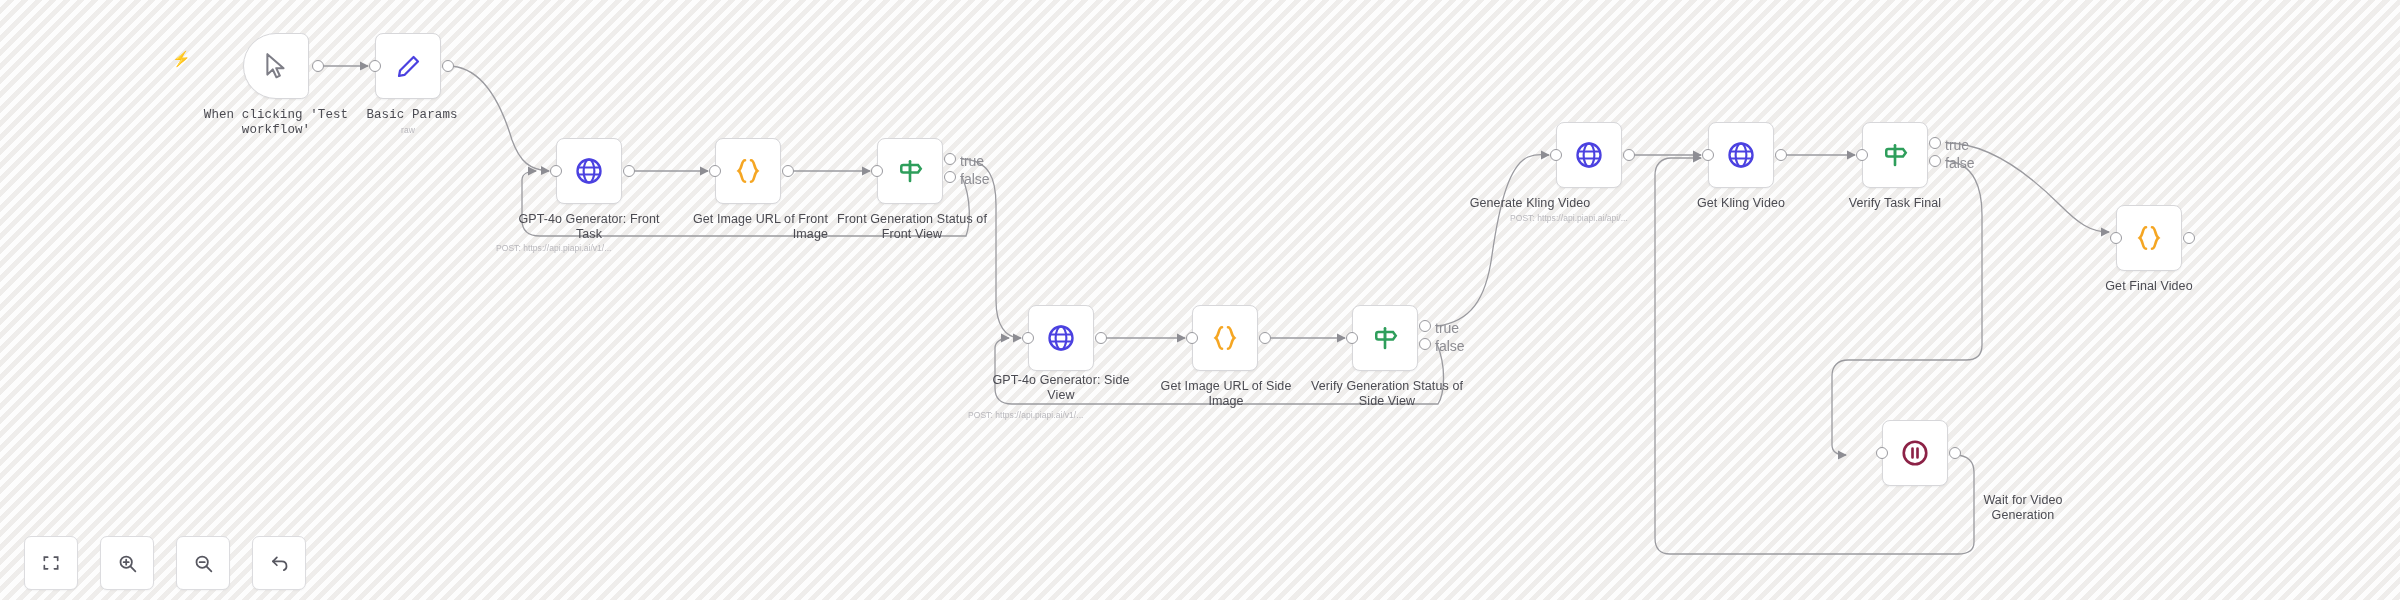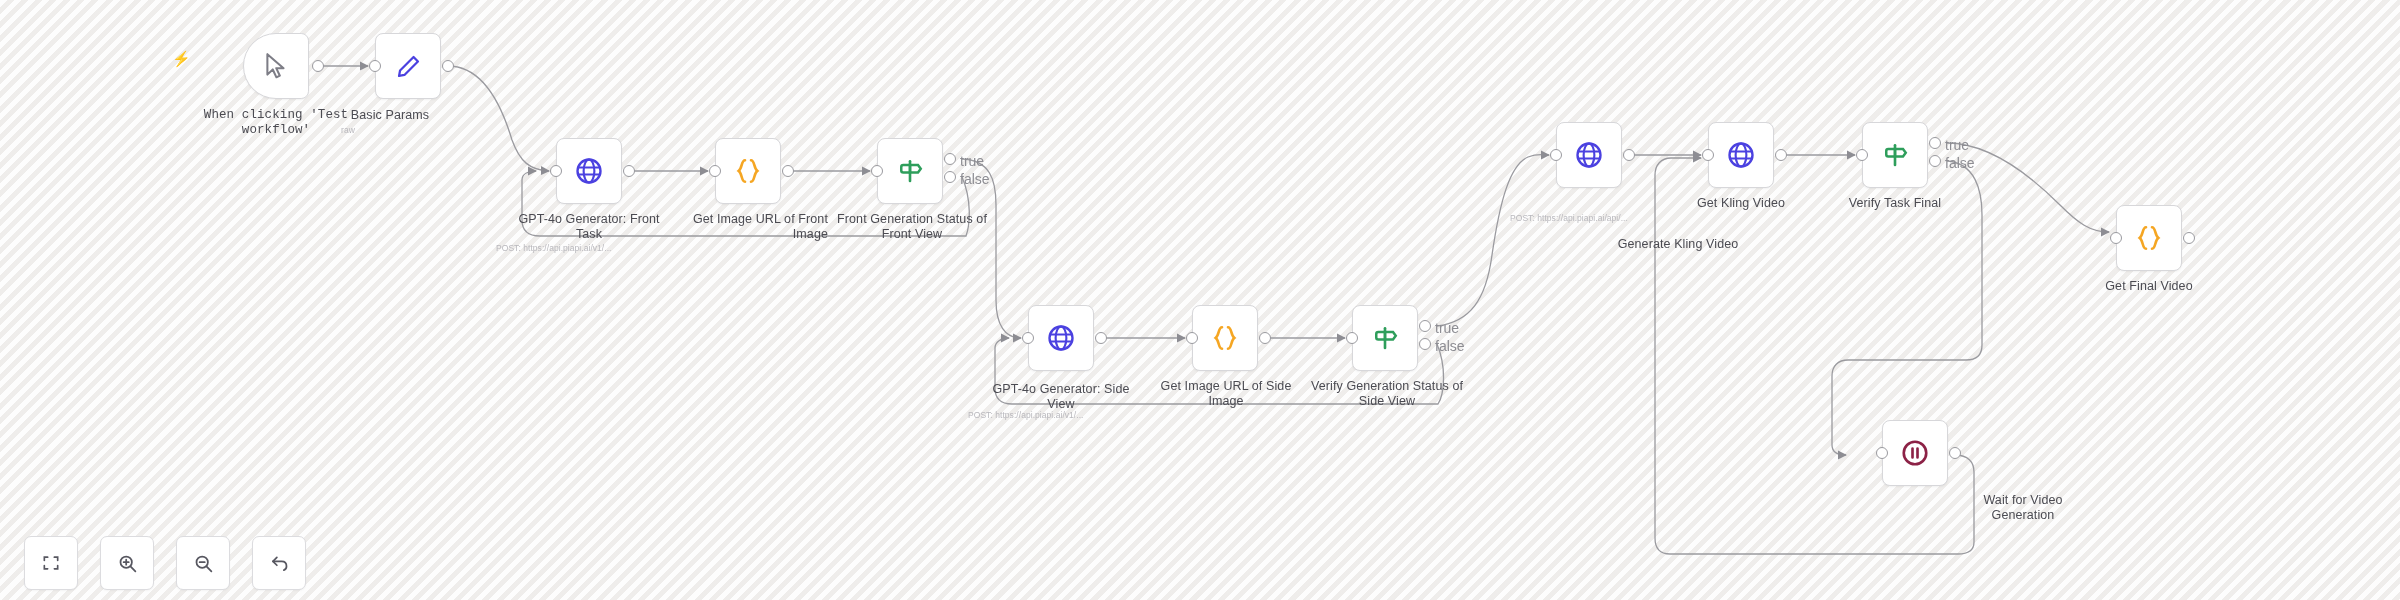--- a/index.html
+++ b/index.html
@@ -38,20 +38,21 @@
     position:absolute;
     text-align:center;
     font-size:12.5px;
     line-height:14.5px;
     color:#4b4b52;
     letter-spacing:.1px;
     pointer-events:none;
   }
   .sublabel{
     position:absolute;
+    text-align:center;
     font-size:8.5px;
     line-height:11px;
     color:#b9b8bd;
     letter-spacing:.05px;
     white-space:nowrap;
     overflow:hidden;
     text-overflow:ellipsis;
     pointer-events:none;
   }
   .port{
@@ -151,21 +152,21 @@
 
 <div class="node sq" style="left:375px;top:33px;">
   <span>
     <svg class="nodeicon" width="27" height="27" viewBox="0 0 24 24">
       <path d="M16.5 3.6 L20.4 7.5 L8.4 19.5 L3.6 20.4 L4.5 15.6 Z" fill="none" stroke="#4b41e0" stroke-width="2" stroke-linejoin="round"></path>
     </svg>
   </span>
 </div>
 <div class="port" style="left:369px;top:60px;"></div>
 <div class="port" style="left:442px;top:60px;"></div>
-<div class="label" style="left:323px;top:108px;width:134px;">Basic Params</div>
+<div class="label" style="left:345px;top:108px;width:134px;font-family:Liberation Mono, monospace;">Basic Params</div>
 <div class="sublabel" style="left:341px;top:125px;width:134px;">raw</div>
 
 <div class="node sq" style="left:556px;top:138px;">
   <span>
     <svg class="nodeicon" width="30" height="30" viewBox="0 0 24 24">
       <circle cx="12" cy="12" r="9.2" fill="none" stroke="#4b41e0" stroke-width="1.9"></circle>
       <ellipse cx="12" cy="12" rx="4.3" ry="9.2" fill="none" stroke="#4b41e0" stroke-width="1.7"></ellipse>
       <path d="M3 9.2 H21 M3 14.8 H21" stroke="#4b41e0" stroke-width="1.7" fill="none"></path>
     </svg>
   </span>
@@ -207,21 +208,21 @@
   <span>
     <svg class="nodeicon" width="30" height="30" viewBox="0 0 24 24">
       <circle cx="12" cy="12" r="9.2" fill="none" stroke="#4b41e0" stroke-width="1.9"></circle>
       <ellipse cx="12" cy="12" rx="4.3" ry="9.2" fill="none" stroke="#4b41e0" stroke-width="1.7"></ellipse>
       <path d="M3 9.2 H21 M3 14.8 H21" stroke="#4b41e0" stroke-width="1.7" fill="none"></path>
     </svg>
   </span>
 </div>
 <div class="port" style="left:1022px;top:332px;"></div>
 <div class="port" style="left:1095px;top:332px;"></div>
-<div class="label" style="left:978px;top:382px;width:166px;">GPT-4o Generator: Side View</div>
+<div class="label" style="left:978px;top:373px;width:166px;">GPT-4o Generator: Side View</div>
 <div class="sublabel" style="left:968px;top:410px;width:186px;text-align:left;">POST: https://api.piapi.ai/v1/...</div>
 
 <div class="node sq" style="left:1192px;top:305px;">
   <span>
     <svg class="nodeicon" width="30" height="30" viewBox="0 0 24 24">
       <path d="M9.6 3.4 C6.6 3.4 7.4 9.8 4.6 11.9 C7.4 14 6.6 20.6 9.6 20.6" fill="none" stroke="#f5a623" stroke-width="2.1" stroke-linecap="round"></path>
       <path d="M14.4 3.4 C17.4 3.4 16.6 9.8 19.4 11.9 C16.6 14 17.4 20.6 14.4 20.6" fill="none" stroke="#f5a623" stroke-width="2.1" stroke-linecap="round"></path>
     </svg>
   </span>
 </div>
@@ -249,21 +250,21 @@
   <span>
     <svg class="nodeicon" width="30" height="30" viewBox="0 0 24 24">
       <circle cx="12" cy="12" r="9.2" fill="none" stroke="#4b41e0" stroke-width="1.9"></circle>
       <ellipse cx="12" cy="12" rx="4.3" ry="9.2" fill="none" stroke="#4b41e0" stroke-width="1.7"></ellipse>
       <path d="M3 9.2 H21 M3 14.8 H21" stroke="#4b41e0" stroke-width="1.7" fill="none"></path>
     </svg>
   </span>
 </div>
 <div class="port" style="left:1550px;top:149px;"></div>
 <div class="port" style="left:1623px;top:149px;"></div>
-<div class="label" style="left:1604px;top:196px;width:148px;margin-top:41px;">Generate Kling Video</div>
+<div class="label" style="left:1456px;top:196px;width:148px;">Generate Kling Video</div>
 <div class="sublabel" style="left:1510px;top:213px;width:160px;text-align:left;">POST: https://api.piapi.ai/api/...</div>
 
 <div class="node sq" style="left:1708px;top:122px;">
   <span>
     <svg class="nodeicon" width="30" height="30" viewBox="0 0 24 24">
       <circle cx="12" cy="12" r="9.2" fill="none" stroke="#4b41e0" stroke-width="1.9"></circle>
       <ellipse cx="12" cy="12" rx="4.3" ry="9.2" fill="none" stroke="#4b41e0" stroke-width="1.7"></ellipse>
       <path d="M3 9.2 H21 M3 14.8 H21" stroke="#4b41e0" stroke-width="1.7" fill="none"></path>
     </svg>
   </span>

